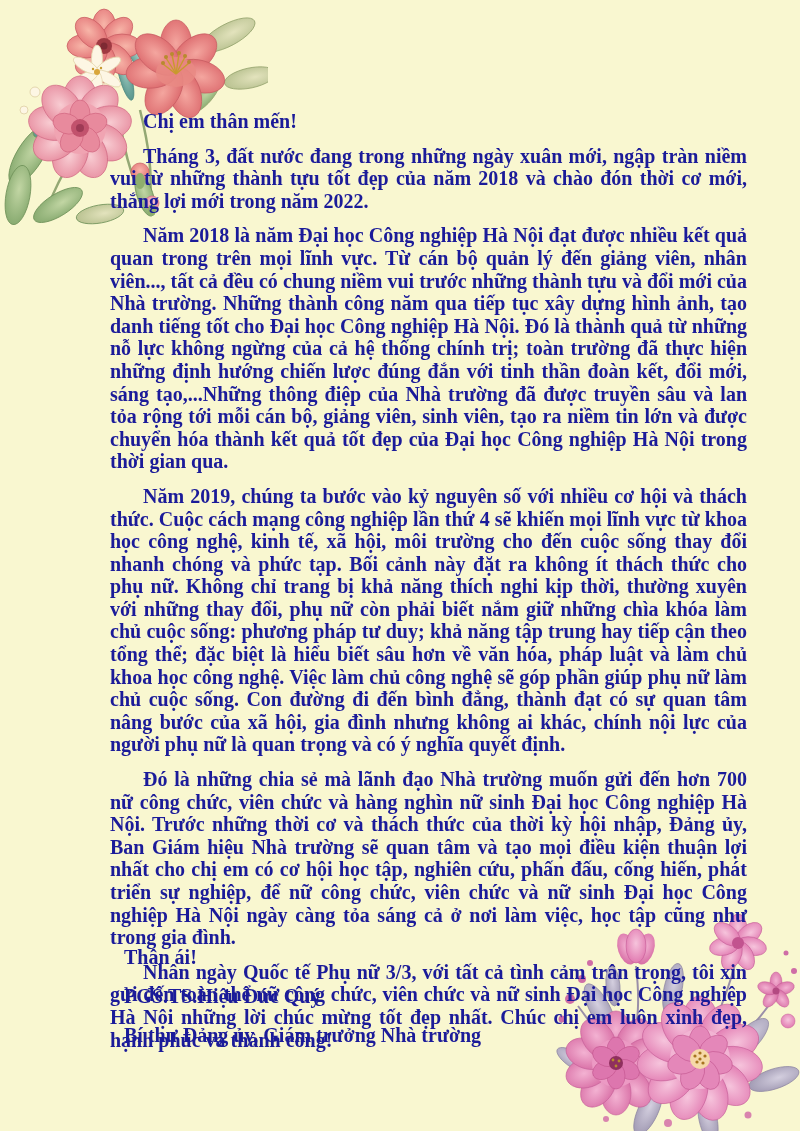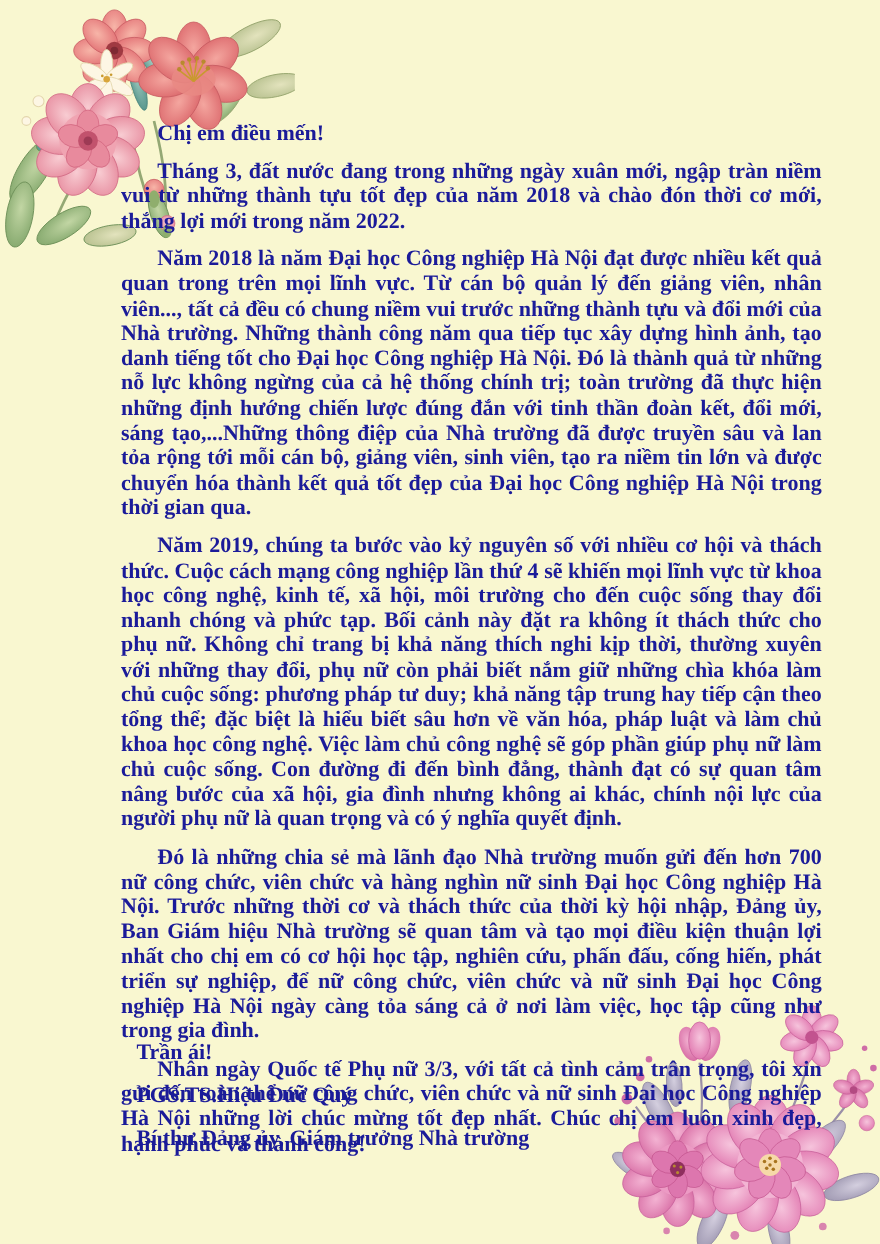--- a/index.html
+++ b/index.html
@@ -340,27 +340,27 @@
     </g>
 
     <g fill="#d984ae">
       <circle cx="120" cy="232" r="4"></circle>
         <circle cx="58" cy="228" r="3"></circle>
         <circle cx="200" cy="224" r="3.5"></circle>
     </g>
   </svg>
 
   <div class="letter-body">
-    <p class="salutation">Chị em điều mến!</p>
+    <p class="salutation">Chị em thân mến!</p>
     <p>Tháng 3, đất nước đang trong những ngày xuân mới, ngập tràn niềm vui từ những thành tựu tốt đẹp của năm 2018 và chào đón thời cơ mới, thắng lợi mới trong năm 2022.</p>
     <p>Năm 2018 là năm Đại học Công nghiệp Hà Nội đạt được nhiều kết quả quan trong trên mọi lĩnh vực. Từ cán bộ quản lý đến giảng viên, nhân viên..., tất cả đều có chung niềm vui trước những thành tựu và đổi mới của Nhà trường. Những thành công năm qua tiếp tục xây dựng hình ảnh, tạo danh tiếng tốt cho Đại học Công nghiệp Hà Nội. Đó là thành quả từ những nỗ lực không ngừng của cả hệ thống chính trị; toàn trường đã thực hiện những định hướng chiến lược đúng đắn với tinh thần đoàn kết, đổi mới, sáng tạo,...Những thông điệp của Nhà trường đã được truyền sâu và lan tỏa rộng tới mỗi cán bộ, giảng viên, sinh viên, tạo ra niềm tin lớn và được chuyển hóa thành kết quả tốt đẹp của Đại học Công nghiệp Hà Nội trong thời gian qua.</p>
     <p>Năm 2019, chúng ta bước vào kỷ nguyên số với nhiều cơ hội và thách thức. Cuộc cách mạng công nghiệp lần thứ 4 sẽ khiến mọi lĩnh vực từ khoa học công nghệ, kinh tế, xã hội, môi trường cho đến cuộc sống thay đổi nhanh chóng và phức tạp. Bối cảnh này đặt ra không ít thách thức cho phụ nữ. Không chỉ trang bị khả năng thích nghi kịp thời, thường xuyên với những thay đổi, phụ nữ còn phải biết nắm giữ những chìa khóa làm chủ cuộc sống: phương pháp tư duy; khả năng tập trung hay tiếp cận theo tổng thể; đặc biệt là hiểu biết sâu hơn về văn hóa, pháp luật và làm chủ khoa học công nghệ. Việc làm chủ công nghệ sẽ góp phần giúp phụ nữ làm chủ cuộc sống. Con đường đi đến bình đẳng, thành đạt có sự quan tâm nâng bước của xã hội, gia đình nhưng không ai khác, chính nội lực của người phụ nữ là quan trọng và có ý nghĩa quyết định.</p>
     <p>Đó là những chia sẻ mà lãnh đạo Nhà trường muốn gửi đến hơn 700 nữ công chức, viên chức và hàng nghìn nữ sinh Đại học Công nghiệp Hà Nội. Trước những thời cơ và thách thức của thời kỳ hội nhập, Đảng ủy, Ban Giám hiệu Nhà trường sẽ quan tâm và tạo mọi điều kiện thuận lợi nhất cho chị em có cơ hội học tập, nghiên cứu, phấn đấu, cống hiến, phát triển sự nghiệp, để nữ công chức, viên chức và nữ sinh Đại học Công nghiệp Hà Nội ngày càng tỏa sáng cả ở nơi làm việc, học tập cũng như trong gia đình.</p>
     <p>Nhân ngày Quốc tế Phụ nữ 3/3, với tất cả tình cảm trân trọng, tôi xin gửi đến toàn thể nữ công chức, viên chức và nữ sinh Đại học Công nghiệp Hà Nội những lời chúc mừng tốt đẹp nhất. Chúc chị em luôn xinh đẹp, hạnh phúc và thành công!</p>
   </div>
 
   <div class="signature-block">
-    <div>Trần ái!</div>
+    <div>Thân ái!</div>
     <div>PGS.TS.Hiệu Đức Quý</div>
     <div>Bí thư Đảng ủy, Giám trưởng Nhà trường</div>
   </div>
 
 </div>
 
 </body></html>

